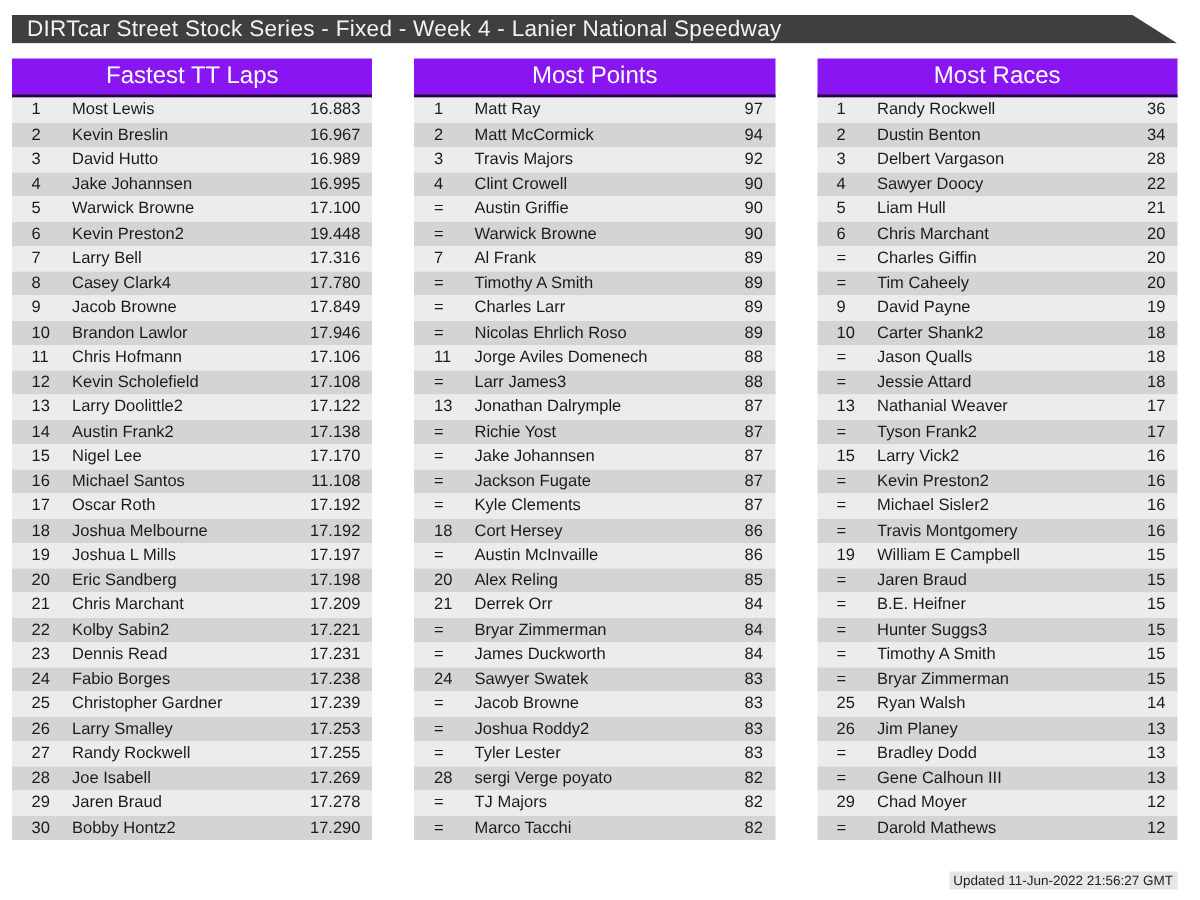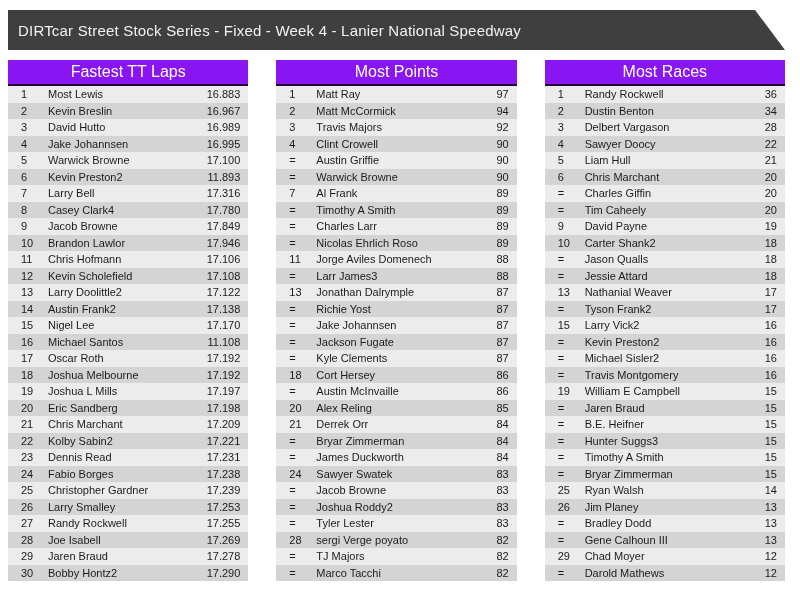--- a/index.html
+++ b/index.html
@@ -11,21 +11,21 @@
     font-family: "Liberation Sans", "DejaVu Sans", sans-serif;
     overflow: hidden;
   }
   .page {
     width: 800px;
     height: 600px;
     position: relative;
   }
   .title-bar {
     margin: 10px 15px 0 8px;
-    height: 40px;
+    height: 19px;
     background: var(--titlebar_bg, #3f3f3f);
     color: var(--titlebar_text, #f2f2f2);
     display: flex;
     align-items: center;
     padding-left: 10px;
     font-size: 15px;
     letter-spacing: 0.2px;
     clip-path: polygon(0 0, calc(100% - 30px) 0, 100% 100%, 0 100%);
   }
   .boards {
@@ -127,21 +127,21 @@
             <span class="value">16.995</span>
           </div>
           <div class="row">
             <span class="rank">5</span>
             <span class="name">Warwick Browne</span>
             <span class="value">17.100</span>
           </div>
           <div class="row">
             <span class="rank">6</span>
             <span class="name">Kevin Preston2</span>
-            <span class="value">11.893</span>
+            <span class="value">19.448</span>
           </div>
           <div class="row">
             <span class="rank">7</span>
             <span class="name">Larry Bell</span>
             <span class="value">17.316</span>
           </div>
           <div class="row">
             <span class="rank">8</span>
             <span class="name">Casey Clark4</span>
             <span class="value">17.780</span>

